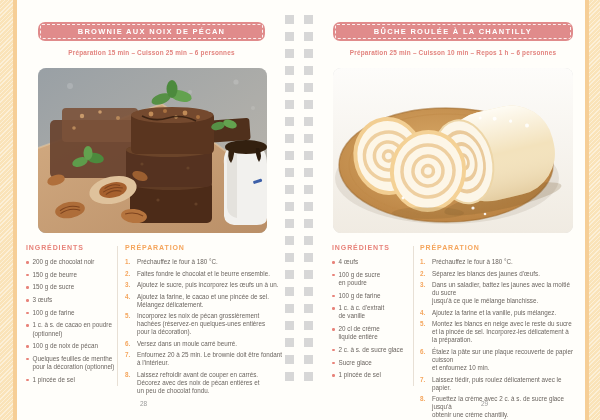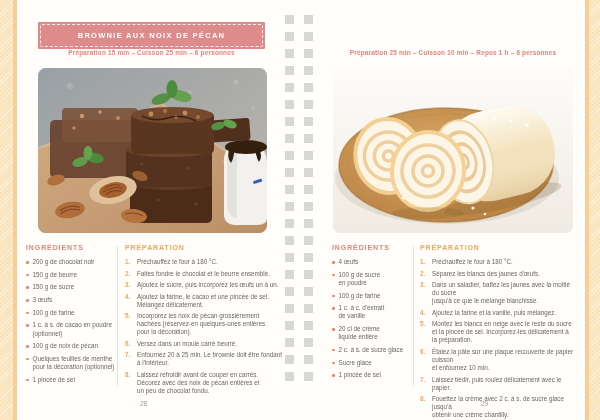--- a/index.html
+++ b/index.html
@@ -19,21 +19,21 @@
   .edge-dark-left{left:13px;}
   .edge-dark-right{right:11px;}
   
   .bind-col{position:absolute;top:15px;width:9px;height:366px;
     background:repeating-linear-gradient(to bottom,#D7D7D7 0 9px,transparent 9px 17px);}
   
   .page{position:absolute;top:0;height:420px;}
   .page-left{left:0;width:300px;}
   .page-right{left:307px;width:293px;}
   .banner{
-    position:absolute;top:22px;height:27px;background:#E08B8B;border-radius:1px;
+    position:absolute;top:22px;height:19px;background:#E08B8B;border-radius:7px;
     display:flex;align-items:center;justify-content:center;
   }
   .banner::after{content:"";position:absolute;inset:2px;border:1px dashed rgba(255,255,255,.85);border-radius:2px;pointer-events:none;}
   .banner span{color:#fff;font-size:7.5px;font-weight:bold;letter-spacing:1.3px;white-space:nowrap;}
   .meta{position:absolute;top:49px;text-align:center;color:#E2837E;font-size:6.4px;font-weight:bold;letter-spacing:.2px;}
   .photo{position:absolute;top:68px;height:165px;border-radius:8px;overflow:hidden;background:#ddd;}
   .photo svg{display:block;}
   .col{position:absolute;top:244px;}
   .sec{margin:0 0 7px 0;font-size:7px;font-weight:bold;letter-spacing:.9px;}
   .ing-h{color:#E8837A;}
@@ -241,20 +241,23 @@
           <span class="step-text">Laissez refroidir avant de couper en carrés.
 Décorez avec des noix de pécan entières et
 un peu de chocolat fondu.</span>
         </div>
         </div>
     </div>
     <div class="pagenum" style="left:140px;">28</div>
   </section>
 
   <section class="page page-right">
+    <header class="banner" style="left:26px;width:240px;">
+      <span>BÛCHE ROULÉE À LA CHANTILLY</span>
+    </header>
     <div class="meta" style="left:26px;width:240px;">Préparation 25 min – Cuisson 10 min – Repos 1 h – 6 personnes</div>
 
     <div class="photo" style="left:26px;width:240px;">
       <svg width="240" height="165" viewBox="0 0 240 165">
         <defs>
           <linearGradient id="bgWhite" x1="0" y1="0" x2="0" y2="1">
             <stop offset="0" stop-color="#FDFCFA"></stop>
               <stop offset="1" stop-color="#F0EBE2"></stop>
           </linearGradient>
           <radialGradient id="wood" cx="0.45" cy="0.4" r="0.8">

